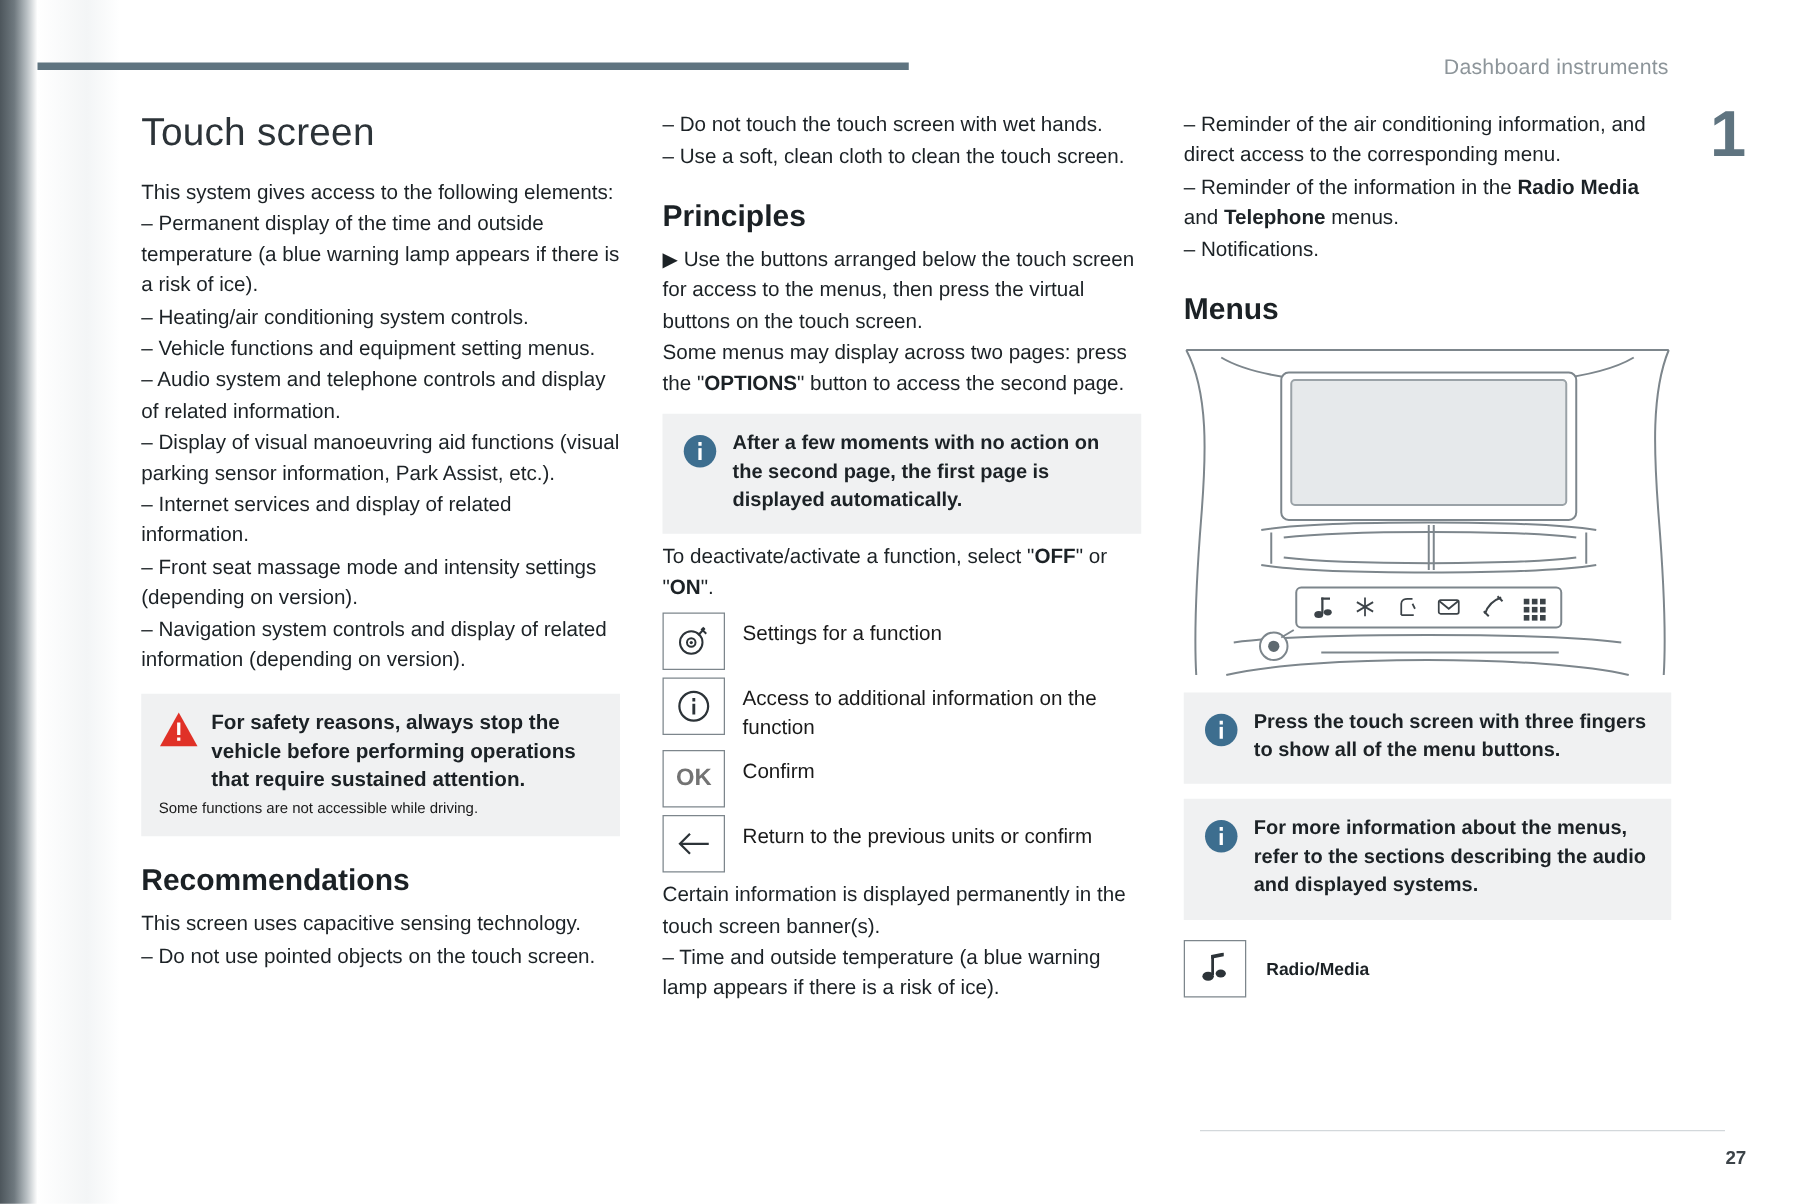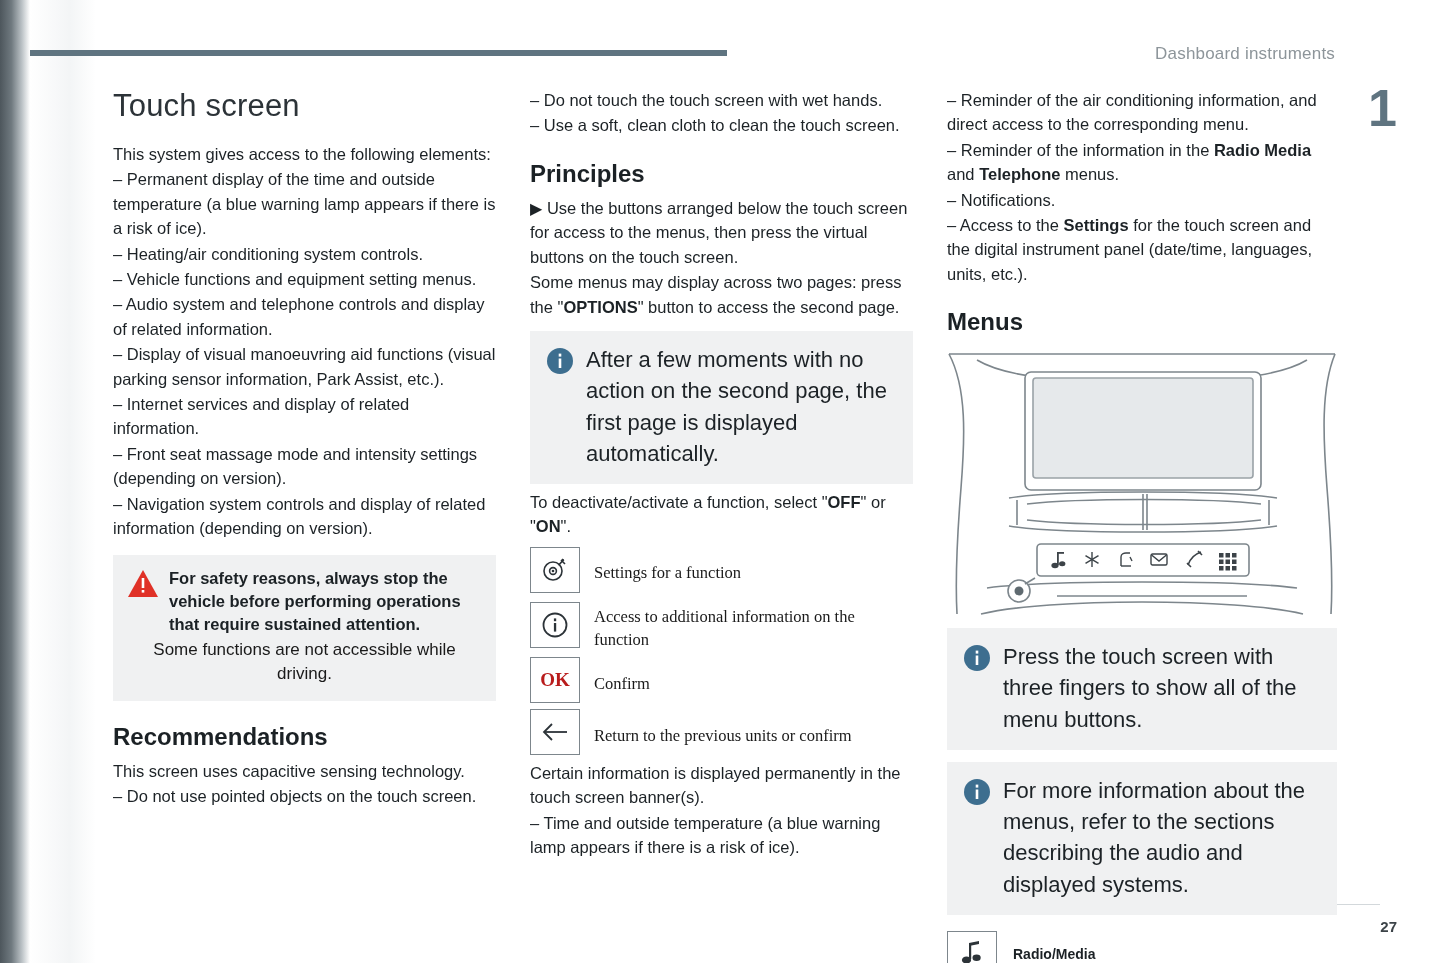--- a/index.html
+++ b/index.html
@@ -121,71 +121,70 @@
     padding-top: 2px;
   }
   .warn-icon svg { display: block; }
   .warnbox .wb-strong {
     font-size: 16.5px;
     line-height: 1.42;
     font-weight: bold;
     color: #1b2125;
   }
   .warnbox .wb-normal {
-    font-size: 17px;
+    font-size: 12px;
     line-height: 1.45;
     margin-top: 1px;
-    text-align: center;
   }
 
   
   .infobox {
     background: #f0f1f2;
     padding: 13px 16px 14px 16px;
     margin: 12px 0 6px 0;
   }
   .infobox .ib-row {
     display: flex;
     gap: 12px;
   }
   .info-icon {
     flex: 0 0 auto;
     width: 28px;
     padding-top: 3px;
   }
   .infobox p {
-    font-size: 22px;
+    font-size: 16px;
     line-height: 1.42;
+    font-weight: bold;
   }
 
   
   .symtable {
     margin-top: 8px;
   }
   .symrow {
     display: flex;
-    align-items: center;
+    align-items: flex-start;
     margin-bottom: 6px;
-    font-family: Liberation Serif, serif;
   }
   .symbox {
     flex: 0 0 auto;
     width: 48px;
     height: 44px;
     border: 1px solid #7d868c;
     display: flex;
     align-items: center;
     justify-content: center;
     background: #fff;
     margin-right: 14px;
   }
   .symbox .ok-text {
     font-size: 19px;
     font-weight: bold;
-    color: #b91c1c;
+    color: #737373;
   }
   .symlabel {
     font-size: 16.5px;
     line-height: 1.4;
     padding-top: 6px;
   }
 
   
   .illus {
     margin-top: 12px;
@@ -337,23 +336,20 @@
     <p>Certain information is displayed permanently in the touch screen banner(s).</p>
     <p>–  Time and outside temperature (a blue warning lamp appears if there is a risk of ice).</p>
   </div>
 
   <div class="col" id="col3">
     <p>–  Reminder of the air conditioning information, and direct access to the corresponding menu.</p>
     <p>
       <span>–  Reminder of the information in the </span><b>Radio Media</b><span> and </span><b>Telephone</b><span> menus.</span>
     </p>
     <p>–  Notifications.</p>
-    <p>
-      <span>–  Access to the </span><b>Settings</b><span> for the touch screen and the digital instrument panel (date/time, languages, units, etc.).</span>
-    </p>
 
     <h2 class="sub">Menus</h2>
 
     <div class="illus">
       <svg width="390" height="268" viewBox="0 0 390 268">
         <g fill="none" stroke="#7d868c" stroke-width="1.6">
 
           <path d="M2 6 H388"></path>
           <path d="M2 6 C 20 40, 18 90, 14 140 C 10 190, 8 230, 10 266"></path>
           <path d="M388 6 C 374 40, 376 88, 380 140 C 384 190, 386 232, 384 266"></path>

